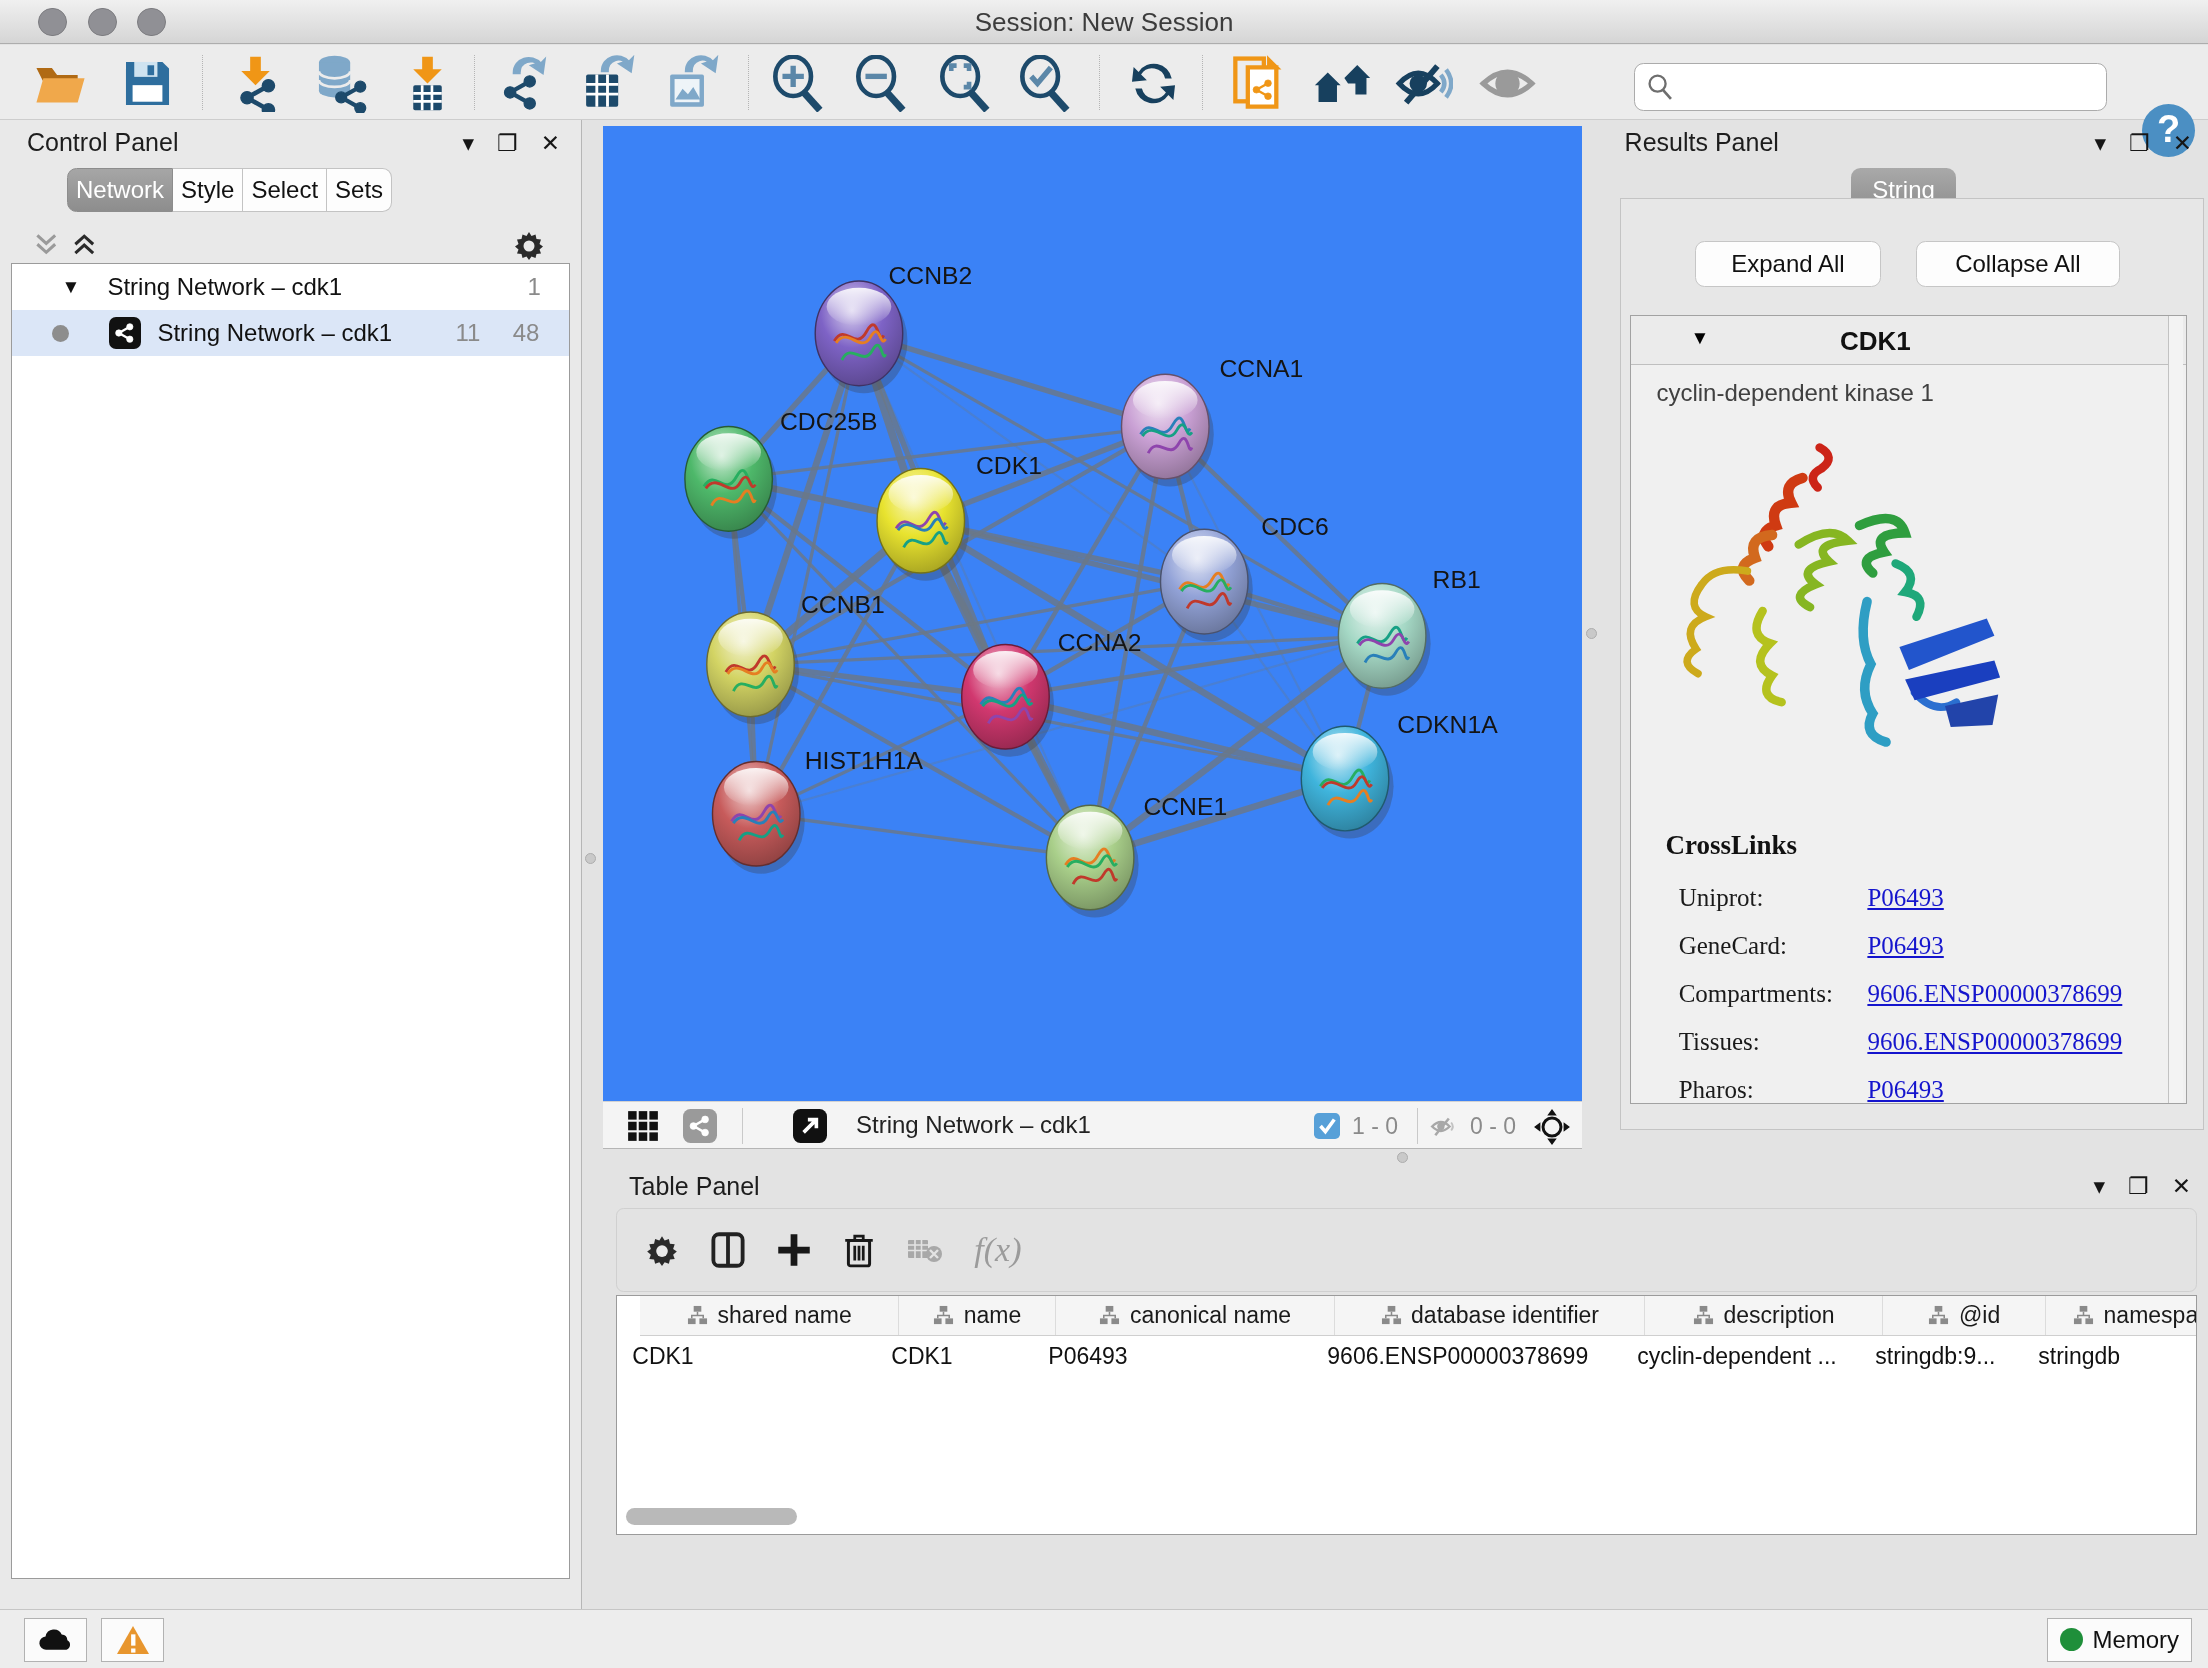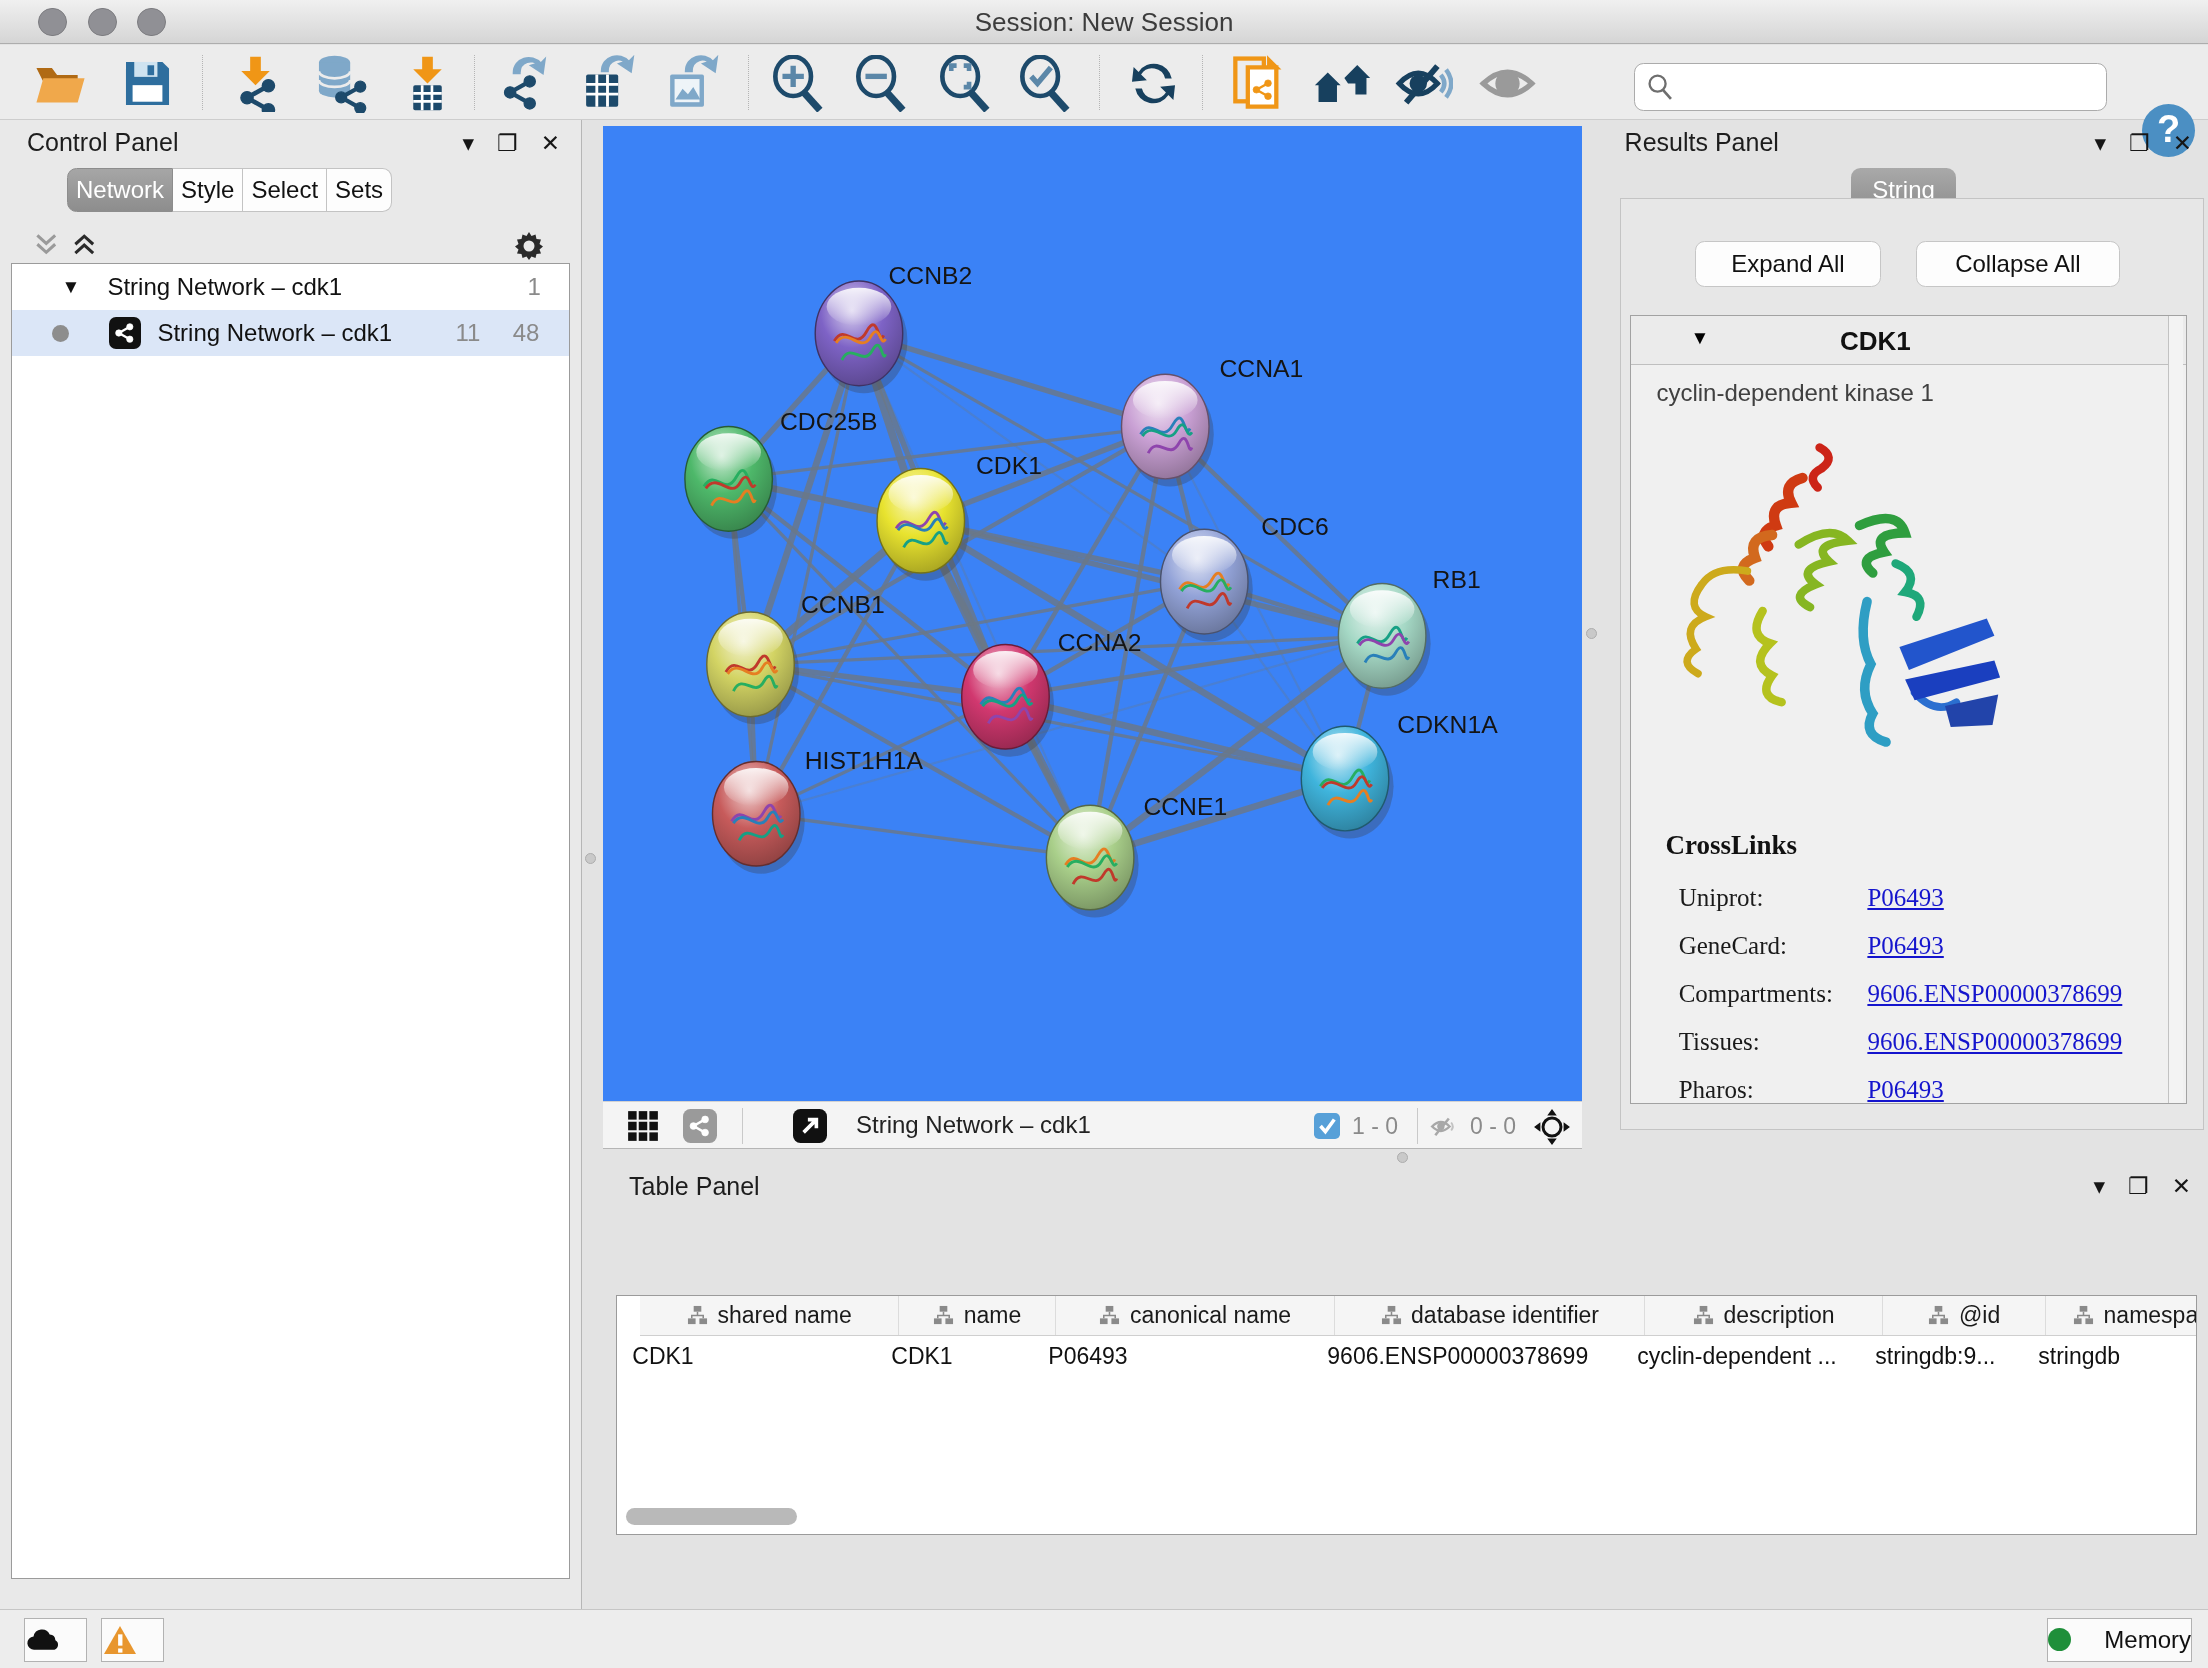--- a/index.html
+++ b/index.html
@@ -100,21 +100,21 @@
   .btab { height:44px; line-height:42px; padding:0 27px; font-size:24px; color:#111; background:#fdfdfd;
     border:1px solid #c3c3c3; border-left:none; }
   .btab:first-child { border-left:1px solid #c3c3c3; border-radius:9.5px 0 0 9.5px; }
   .btab:last-child { border-radius:0 9.5px 9.5px 0; }
   .btab.selected { background:linear-gradient(#a6a6a6,#8d8d8d); color:#fff; border-color:#8d8d8d; }
 
   
   .statusbar { position:absolute; left:0; top:1609px; width:2208px; height:59px; background:#ededed;
     border-top:1px solid #c6c6c6; }
   .sb-btn { position:absolute; top:7.6px; height:44px; background:#fbfbfb; border:1.9px solid #b2b2b2;
-    display:flex; align-items:center; justify-content:space-between; }
+    display:flex; align-items:center; justify-content:center; }
   .memory-btn { left:2047px; width:145px; gap:9.5px; font-size:24px; color:#111; border:1px solid #b2b2b2;}
   .mem-dot { width:23px; height:23px; border-radius:50%; background:#1f8f3a; }
 
   .split-dot { position:absolute; width:11.4px; height:11.4px; border-radius:50%; background:#c9c9c9; border:1px solid #adadad; }
 </style>
 </head>
 <body>
 
 <div class="app">
 
@@ -722,20 +722,45 @@
       </div>
     </div>
   </div>
 
   <div class="table-panel">
     <div class="tp-head phead-title">Table Panel</div>
     <div class="tp-ctl win-ctl">
       <span class="wc">▾</span>
       <span class="wc">❐</span>
       <span class="wc">✕</span>
+    </div>
+    <div class="tp-toolbar">
+      <svg width="36" height="36" viewBox="0 0 32 34" fill="#2a2a2a">
+          <use href="#sym-gear"></use>
+        </svg>
+      <svg width="36" height="36" viewBox="0 0 32 32">
+        <rect x="3" y="2" width="26" height="28" rx="5" fill="none" stroke="#222" stroke-width="3.4"></rect>
+        <path d="M16 2 v28" stroke="#222" stroke-width="3.4"></path>
+      </svg>
+      <svg width="36" height="36" viewBox="0 0 32 32">
+        <path d="M13 2 h6 v11 h11 v6 h-11 v11 h-6 v-11 H2 v-6 h11 Z" fill="#181818"></path>
+      </svg>
+      <svg width="34" height="36" viewBox="0 0 30 34">
+        <rect x="5" y="8" width="20" height="24" rx="2" fill="none" stroke="#181818" stroke-width="2.8"></rect>
+        <path d="M2 8 h26 M11 8 v-4 h8 v4 M11 13 v14 M15 13 v14 M19 13 v14" stroke="#181818" stroke-width="2.6" fill="none"></path>
+      </svg>
+      <svg width="38" height="32" viewBox="0 0 38 32">
+        <g fill="#a8a8a8">
+            <rect x="2" y="6" width="20" height="18" rx="1"></rect>
+        <path d="M2 11 h20 M2 16.5 h20 M9 6 v18 M15.5 6 v18" stroke="#e3e3e3" stroke-width="1.6"></path>
+        <circle cx="28" cy="20" r="8"></circle>
+            <path d="M24 16 l8 8 M32 16 l-8 8" stroke="#e3e3e3" stroke-width="2.4"></path>
+          </g>
+      </svg>
+      <span class="fx">f(x)</span>
     </div>
     <div class="tbl">
       <div class="tbl-head" id="tbl-head">
           <div class="th" style="width: 259px;">
             <svg width="21" height="21" viewBox="0 0 22 22">
               <g fill="#8a8a8a">
                 <rect x="7" y="1" width="8" height="6"></rect>
                 <rect x="1" y="14" width="8" height="6"></rect>
                 <rect x="13" y="14" width="8" height="6"></rect>
                 <path d="M11 7 v4 M5 14 v-3 h12 v3" stroke="#8a8a8a" stroke-width="1.6" fill="none"></path>

